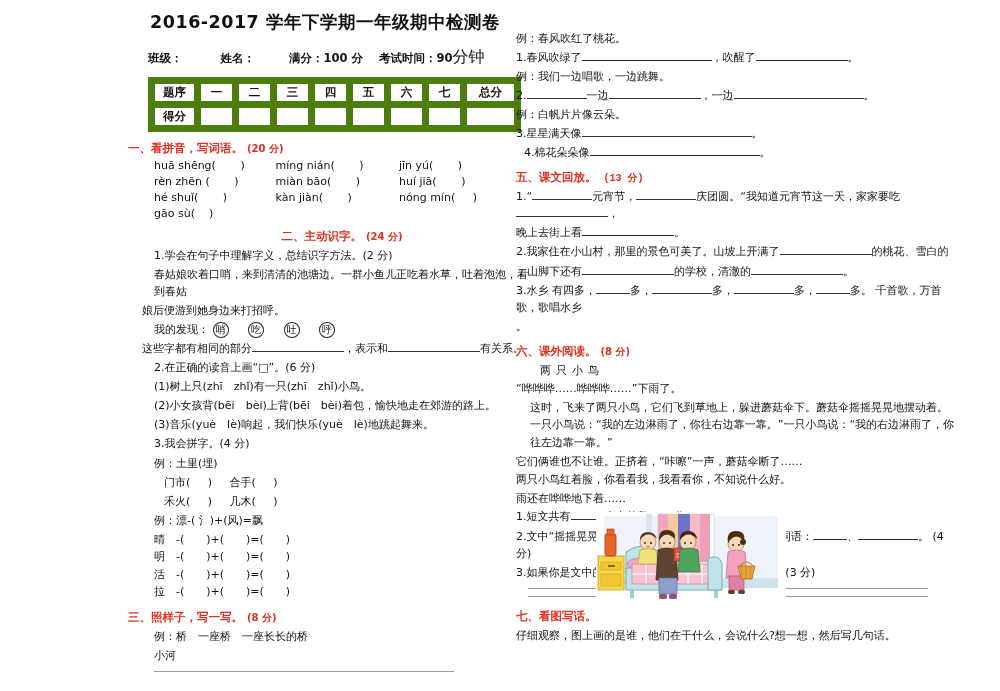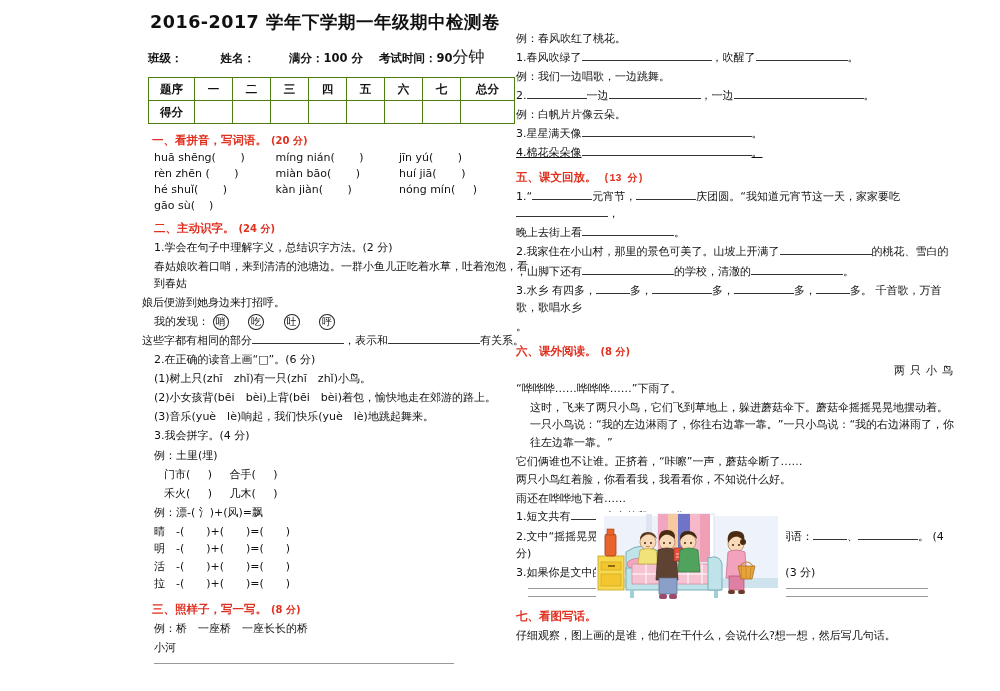--- a/index.html
+++ b/index.html
@@ -37,36 +37,36 @@
   .meta .g2 { margin-right:30px; }
   .meta .g3 { margin-right:12px; }
   .meta .small { font-weight:normal; font-size:16px; }
 
   table.score {
     margin:9px 0 0 28px;
     border-collapse:collapse;
     table-layout:fixed;
   }
   table.score td {
-    border:1px solid #4d7c0f;
+    border:7px solid #4d7c0f;
     height:23px;
     text-align:center;
     vertical-align:middle;
     font-size:11.5px;
     font-weight:bold;
     width:38px;
   }
   table.score td.head { width:46px; }
   table.score td.total { width:54px; }
 
   .sec {
     color:#e03020;
     font-weight:bold;
     font-size:11.5px;
-    margin:9px 0 3px 32px;
+    margin:9px 0 3px 8px;
   }
   .sec .pts { font-size:10px; }
   .line { margin:0 0 2px 22px; line-height:1.55; font-size:11px; }
   .ind1 { margin-left:34px; }
   .ind2 { margin-left:44px; }
 
   .py-row { margin:0 0 3px 34px; white-space:nowrap; font-size:11px; }
   .py-row .cell { display:inline-block; }
   .py-row .cell.c1 { width:118px; }
   .py-row .cell.c2 { width:120px; }
@@ -92,21 +92,21 @@
   .eq-row { margin-left:34px; line-height:1.6; font-size:11px; white-space:nowrap; }
   .eq-row .ch { display:inline-block; width:22px; }
 
   .rule {
     border:0; border-top:1px solid #999;
     margin:7px 0 7px 34px; width:300px; height:0;
   }
   .rule.wide { width:400px; margin-left:20px; }
 
   .pass { margin:0 0 1px 22px; line-height:1.6; font-size:11px; }
-  .pass.tt { margin-left:32px; letter-spacing:5px;text-align:right; }
+  .pass.tt { margin-left:32px; letter-spacing:5px; }
 
   .illus {
     position:absolute;
     left:88px;
     top:512px;
     width:190px;
     height:118px;
   }
   .illus svg { display:block; }
 </style>
@@ -170,21 +170,21 @@
     </div>
     <div class="py-row">
       <span class="cell c1"><span>hé shuǐ(</span><span>&nbsp;&nbsp;&nbsp;&nbsp;&nbsp;&nbsp;&nbsp;</span><span>)</span></span>
       <span class="cell c2"><span>kàn jiàn(</span><span>&nbsp;&nbsp;&nbsp;&nbsp;&nbsp;&nbsp;&nbsp;</span><span>)</span></span>
       <span class="cell"><span>nóng mín(</span><span>&nbsp;&nbsp;&nbsp;&nbsp;&nbsp;</span><span>)</span></span>
     </div>
     <div class="py-row">
       <span class="cell c1"><span>gāo sù(</span><span>&nbsp;&nbsp;&nbsp;&nbsp;</span><span>)</span></span>
     </div>
 
-    <div class="sec" style="margin-left:34px;">
+    <div class="sec" style="margin-left:34px;text-align:center;">
       <span>二、主动识字。</span>
       <span class="pts">(24 分)</span>
     </div>
 
     <div class="line ind1">1.学会在句子中理解字义，总结识字方法。(2 分)</div>
     <div class="line ind1">春姑娘吹着口哨，来到清清的池塘边。一群小鱼儿正吃着水草，吐着泡泡，看到春姑</div>
     <div class="line">娘后便游到她身边来打招呼。</div>
 
     <div class="line ind1">
       <span>我的发现：</span>
@@ -251,21 +251,21 @@
       <span>1.春风吹绿了</span><span class="blank-xl"></span><span>，吹醒了</span><span class="blank-l"></span><span>。</span>
     </div>
     <div class="line" style="margin-left:8px;">例：我们一边唱歌，一边跳舞。</div>
     <div class="line" style="margin-left:8px;">
       <span>2.</span><span class="blank-m"></span><span>一边</span><span class="blank-l"></span><span>，一边</span><span class="blank-xl"></span><span>。</span>
     </div>
     <div class="line" style="margin-left:8px;">例：白帆片片像云朵。</div>
     <div class="line" style="margin-left:8px;">
       <span>3.星星满天像</span><span class="blank-xxl"></span><span>。</span>
     </div>
-    <div class="line" style="margin-left:8px;text-decoration:underline;">
+    <div class="line" style="margin-left:16px;">
       <span>4.棉花朵朵像</span><span class="blank-xxl"></span><span>。</span>
     </div>
 
     <div class="sec" style="margin-left:8px;font-family:Liberation Mono, monospace;">
       <span>五、课文回放。</span>
       <span class="pts">(13 分)</span>
     </div>
     <div class="line" style="margin-left:8px;">
       <span>1.“</span><span class="blank-m"></span><span>元宵节，</span><span class="blank-m"></span><span>庆团圆。“我知道元宵节这一天，家家要吃</span><span class="blank-l"></span><span>，</span>
     </div>

